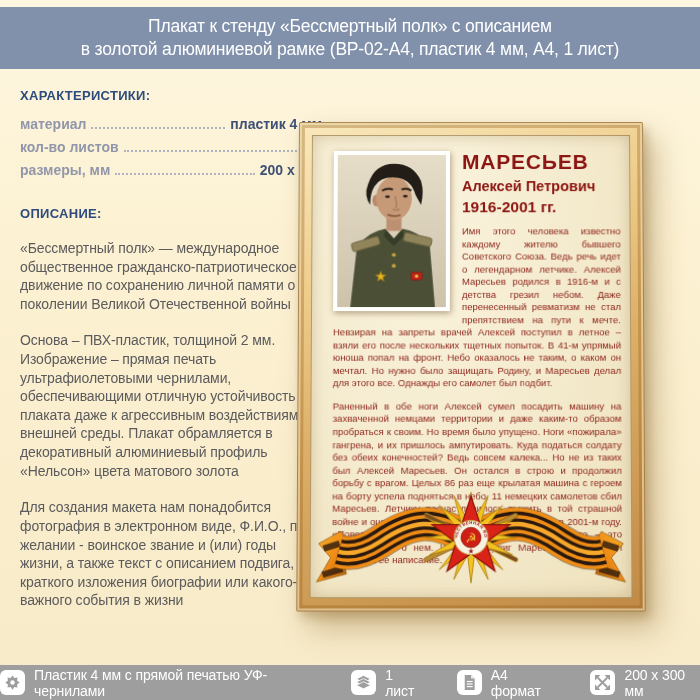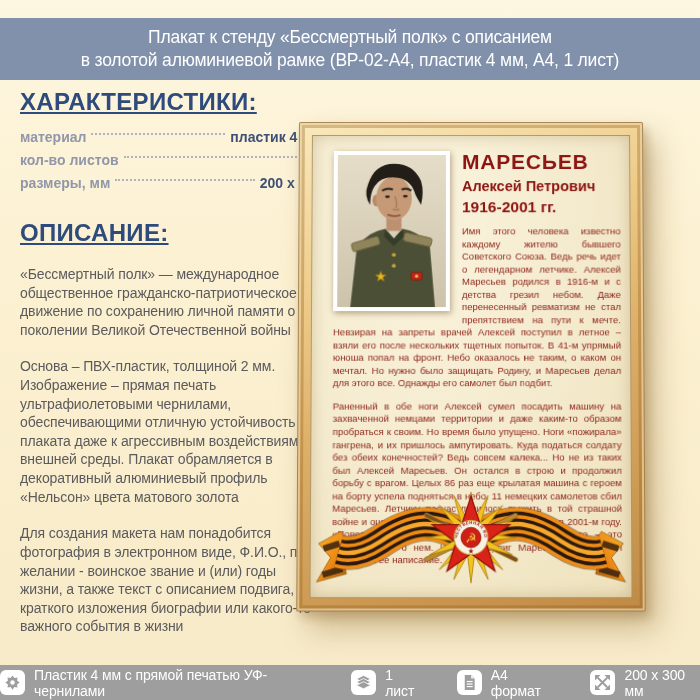--- a/index.html
+++ b/index.html
@@ -1,26 +1,26 @@
 <!DOCTYPE html>
 <html><head>
 <meta charset="utf-8">
 <style>
   html,body{margin:0;padding:0;}
   body{width:700px;height:700px;overflow:hidden;font-family:"Liberation Sans",sans-serif;}
   .page{position:relative;width:700px;height:700px;background:linear-gradient(180deg,#fdf6e0 0%,#fcf1d2 35%,#f7eac8 100%);}
 
   
-  .top-bar{position:absolute;top:18px;left:0;right:0;height:62px;background:#8191ab;color:#ffffff;
+  .top-bar{position:absolute;top:7px;left:0;right:0;height:62px;background:#8191ab;color:#ffffff;
     text-align:center;box-sizing:border-box;padding-top:8px;font-size:17.5px;line-height:1.3;letter-spacing:-0.2px;}
 
   
   .left-col{position:absolute;left:20px;top:88px;width:302px;}
-  .section-title{font-size:24px;font-weight:bold;color:#2d4b7d;letter-spacing:.3px;margin:0 0 13px 0;text-decoration:underline;}
-  .spec-row{display:flex;align-items:center;font-size:14px;font-weight:bold;margin-bottom:7px;}
+  .section-title{font-size:13px;font-weight:bold;color:#2d4b7d;letter-spacing:.3px;margin:0 0 13px 0;}
+  .spec-row{display:flex;align-items:flex-end;font-size:14px;font-weight:bold;margin-bottom:7px;}
   .spec-label{color:#9196aa;white-space:nowrap;}
   .spec-dots{flex:1;border-bottom:2px dotted #aeb2c3;margin:0 5px;position:relative;top:-3px;min-width:12px;}
   .spec-value{color:#3e5075;white-space:nowrap;}
   .desc-block{margin-top:28px;}
   .desc-p{font-size:14px;line-height:1.33;color:#5b5a5c;margin:18px 0 9px 0;letter-spacing:-0.1px;}
 
   
   .poster{position:absolute;left:299px;top:122px;width:344px;height:482px;box-sizing:border-box;padding:13px;
     background:linear-gradient(160deg,#f9e9bd 0%,#efcd8c 28%,#dcae66 55%,#c08a45 100%);
     border-radius:2px;

